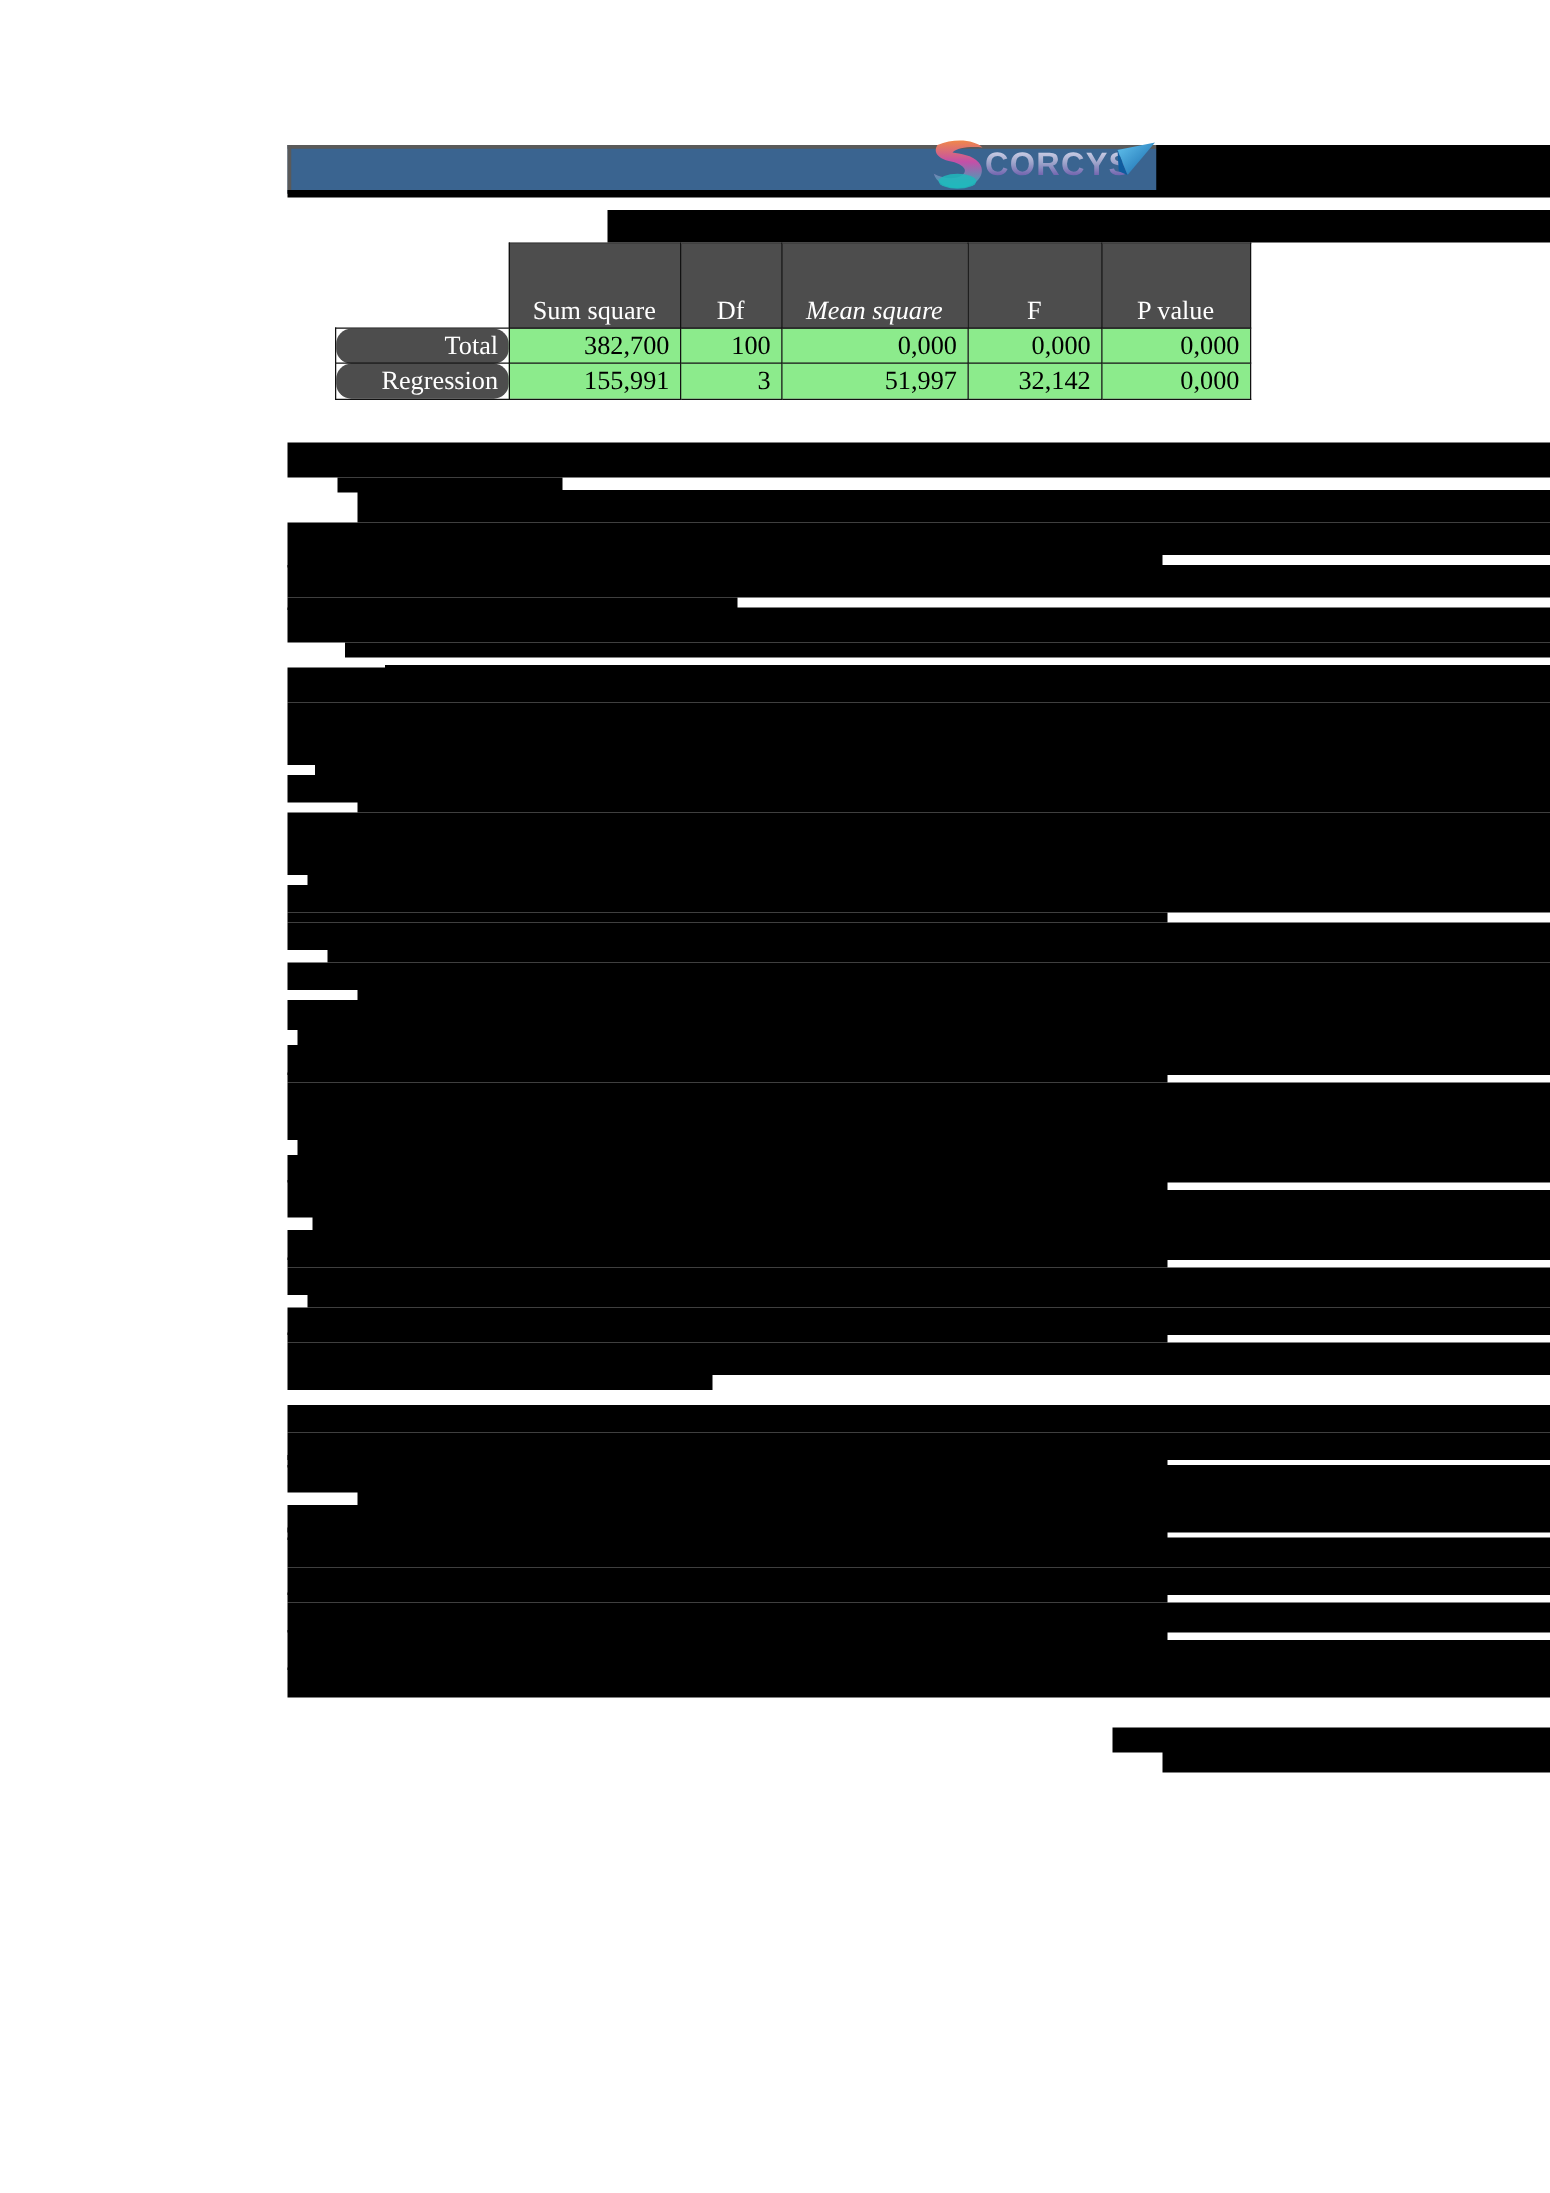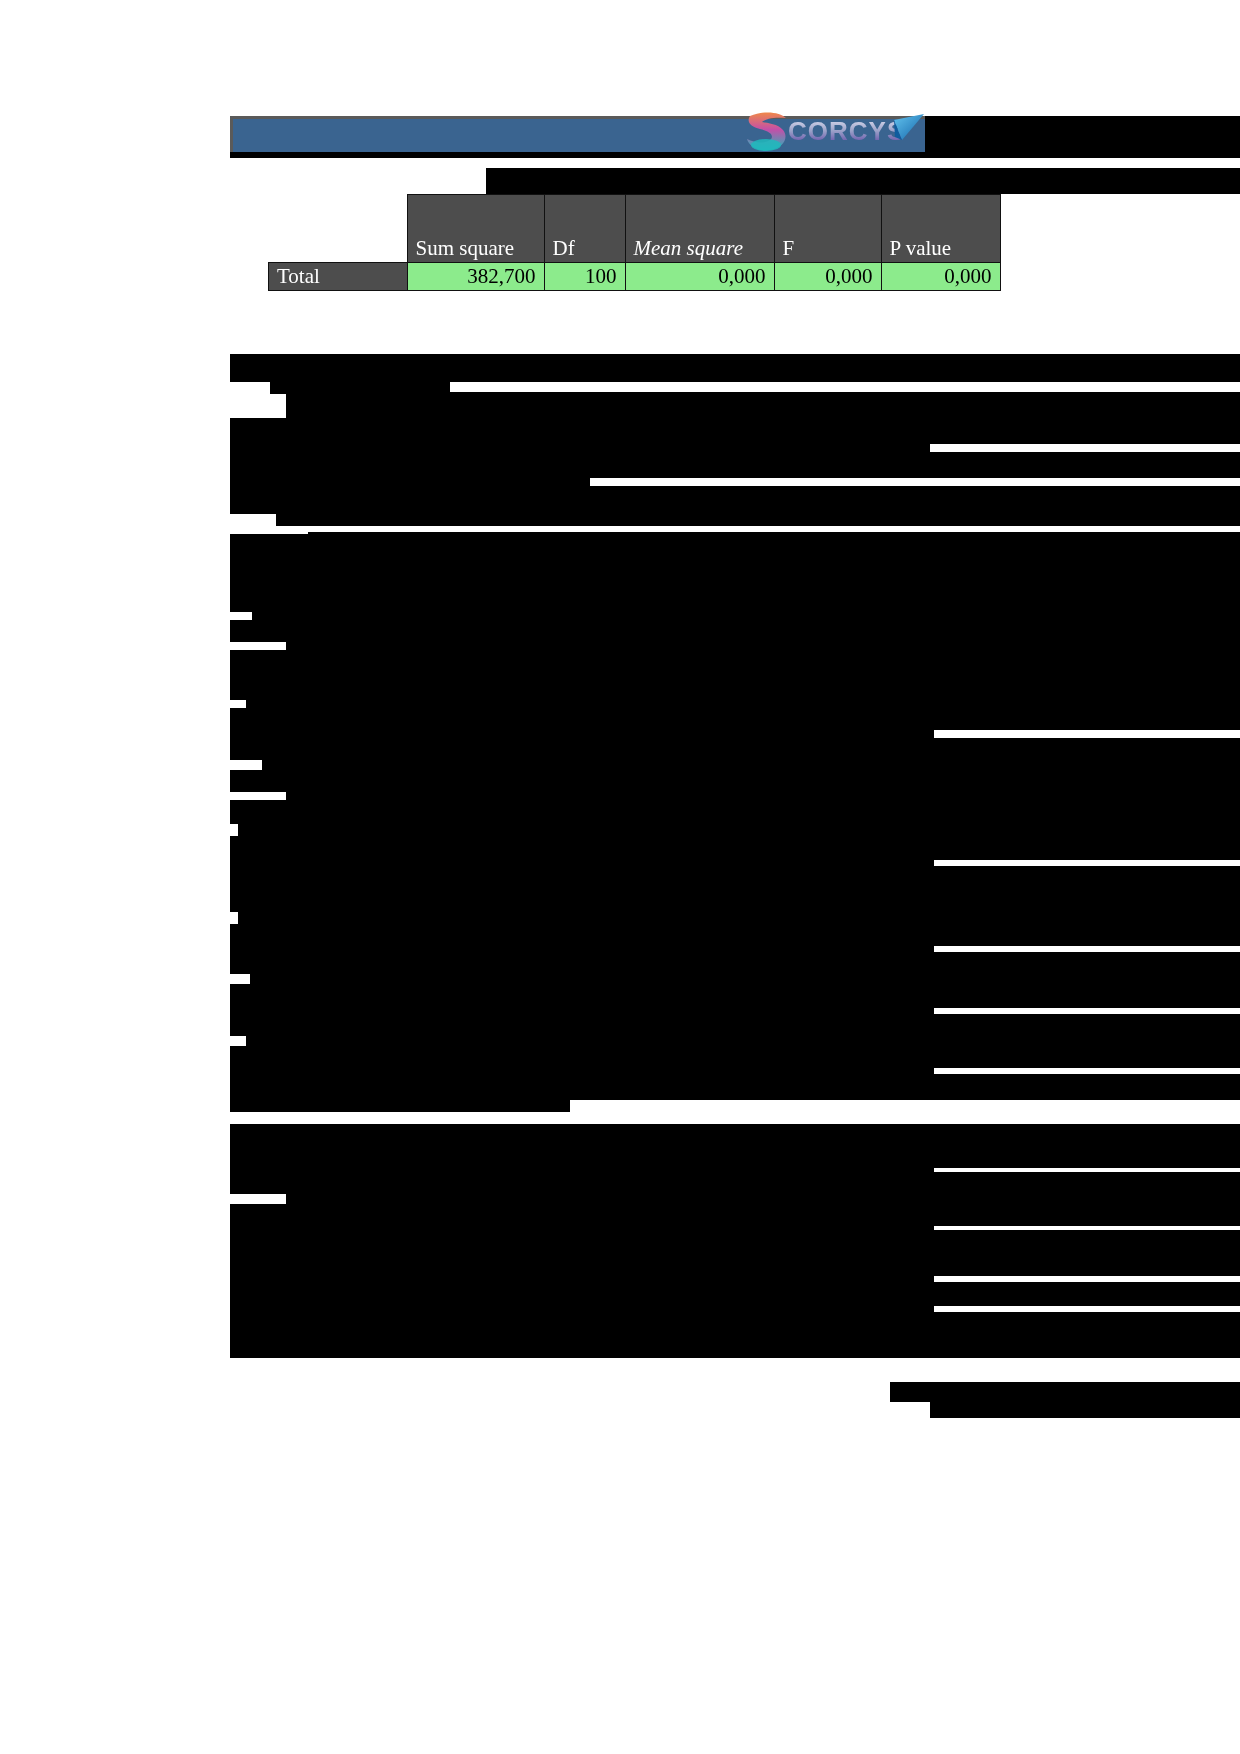--- a/index.html
+++ b/index.html
@@ -29,23 +29,23 @@
       padding:2px 8px 3px 8px;
       font-family:"Liberation Serif","DejaVu Serif",serif;
       font-weight:normal;vertical-align:bottom;}
   .c-lbl{width:122px;}
   .c-ss{width:120px;}
   .c-df{width:64px;}
   .c-ms{width:132px;font-style:italic;}
   .c-f{width:90px;}
   .c-p{width:102px;}
 
-  th.hd{background:#4d4d4d;color:#fff;text-align:left;height:62px;vertical-align:bottom;}
+  th.hd{background:#4d4d4d;color:#fff;text-align:center;height:62px;vertical-align:bottom;}
   th.hd.blank{border:none;background:transparent;}
-  td.rowlbl{background:#4d4d4d;color:#fff;text-align:left;}
+  td.rowlbl{background:#4d4d4d;color:#fff;text-align:right;border-radius:12px;}
   td.val{background:#8ceb8c;color:#000;text-align:right;}
   td.redacted{background:#000;color:#000;text-align:right;}
   tr.redacted-row td.rowlbl{background:#4d4d4d;}
 
   
   .rb{position:absolute;background:#000;}
 
   
 </style>
 </head>
@@ -104,20 +104,28 @@
     </thead>
     <tbody>
       <tr>
         <td class="rowlbl">Total</td>
         <td class="val">382,700</td>
         <td class="val">100</td>
         <td class="val">0,000</td>
         <td class="val">0,000</td>
         <td class="val">0,000</td>
       </tr>
+      <tr>
+        <td class="rowlbl">Regression</td>
+        <td class="val">155,991</td>
+        <td class="val">3</td>
+        <td class="val">51,997</td>
+        <td class="val">32,142</td>
+        <td class="val">0,000</td>
+      </tr>
     </tbody>
   </table>
 
   <div id="redactions">
       <div class="rb" style="left: 230px; top: 354px; width: 1010px; height: 28px; background: rgb(0, 0, 0);"></div>
       <div class="rb" style="left: 270px; top: 382px; width: 180px; height: 12px; background: rgb(0, 0, 0);"></div>
       <div class="rb" style="left: 286px; top: 392px; width: 954px; height: 26px; background: rgb(0, 0, 0);"></div>
       <div class="rb" style="left: 230px; top: 418px; width: 1010px; height: 26px; background: rgb(0, 0, 0);"></div>
       <div class="rb" style="left: 230px; top: 444px; width: 700px; height: 10px; background: rgb(0, 0, 0);"></div>
       <div class="rb" style="left: 230px; top: 452px; width: 1010px; height: 26px; background: rgb(0, 0, 0);"></div>

